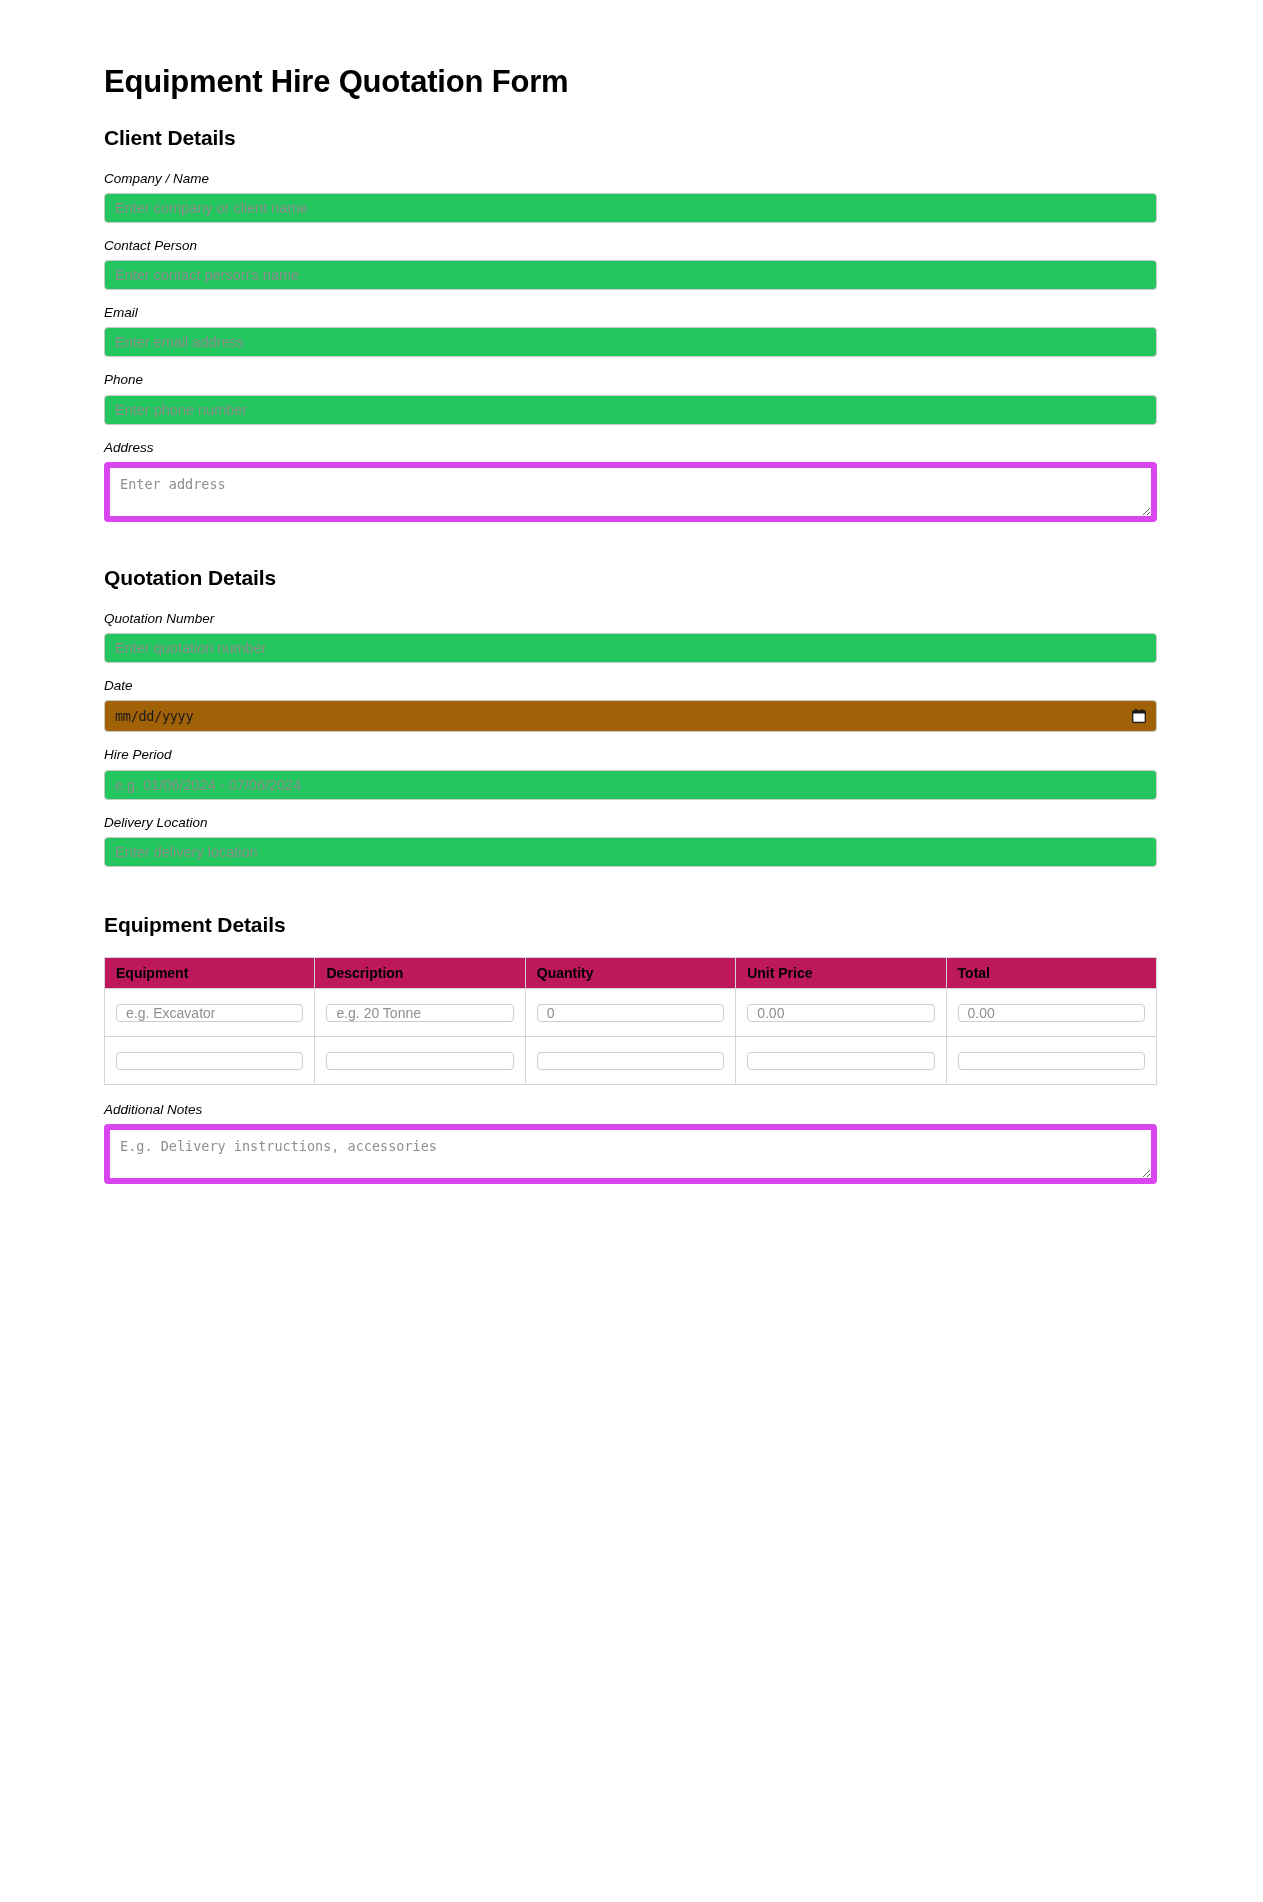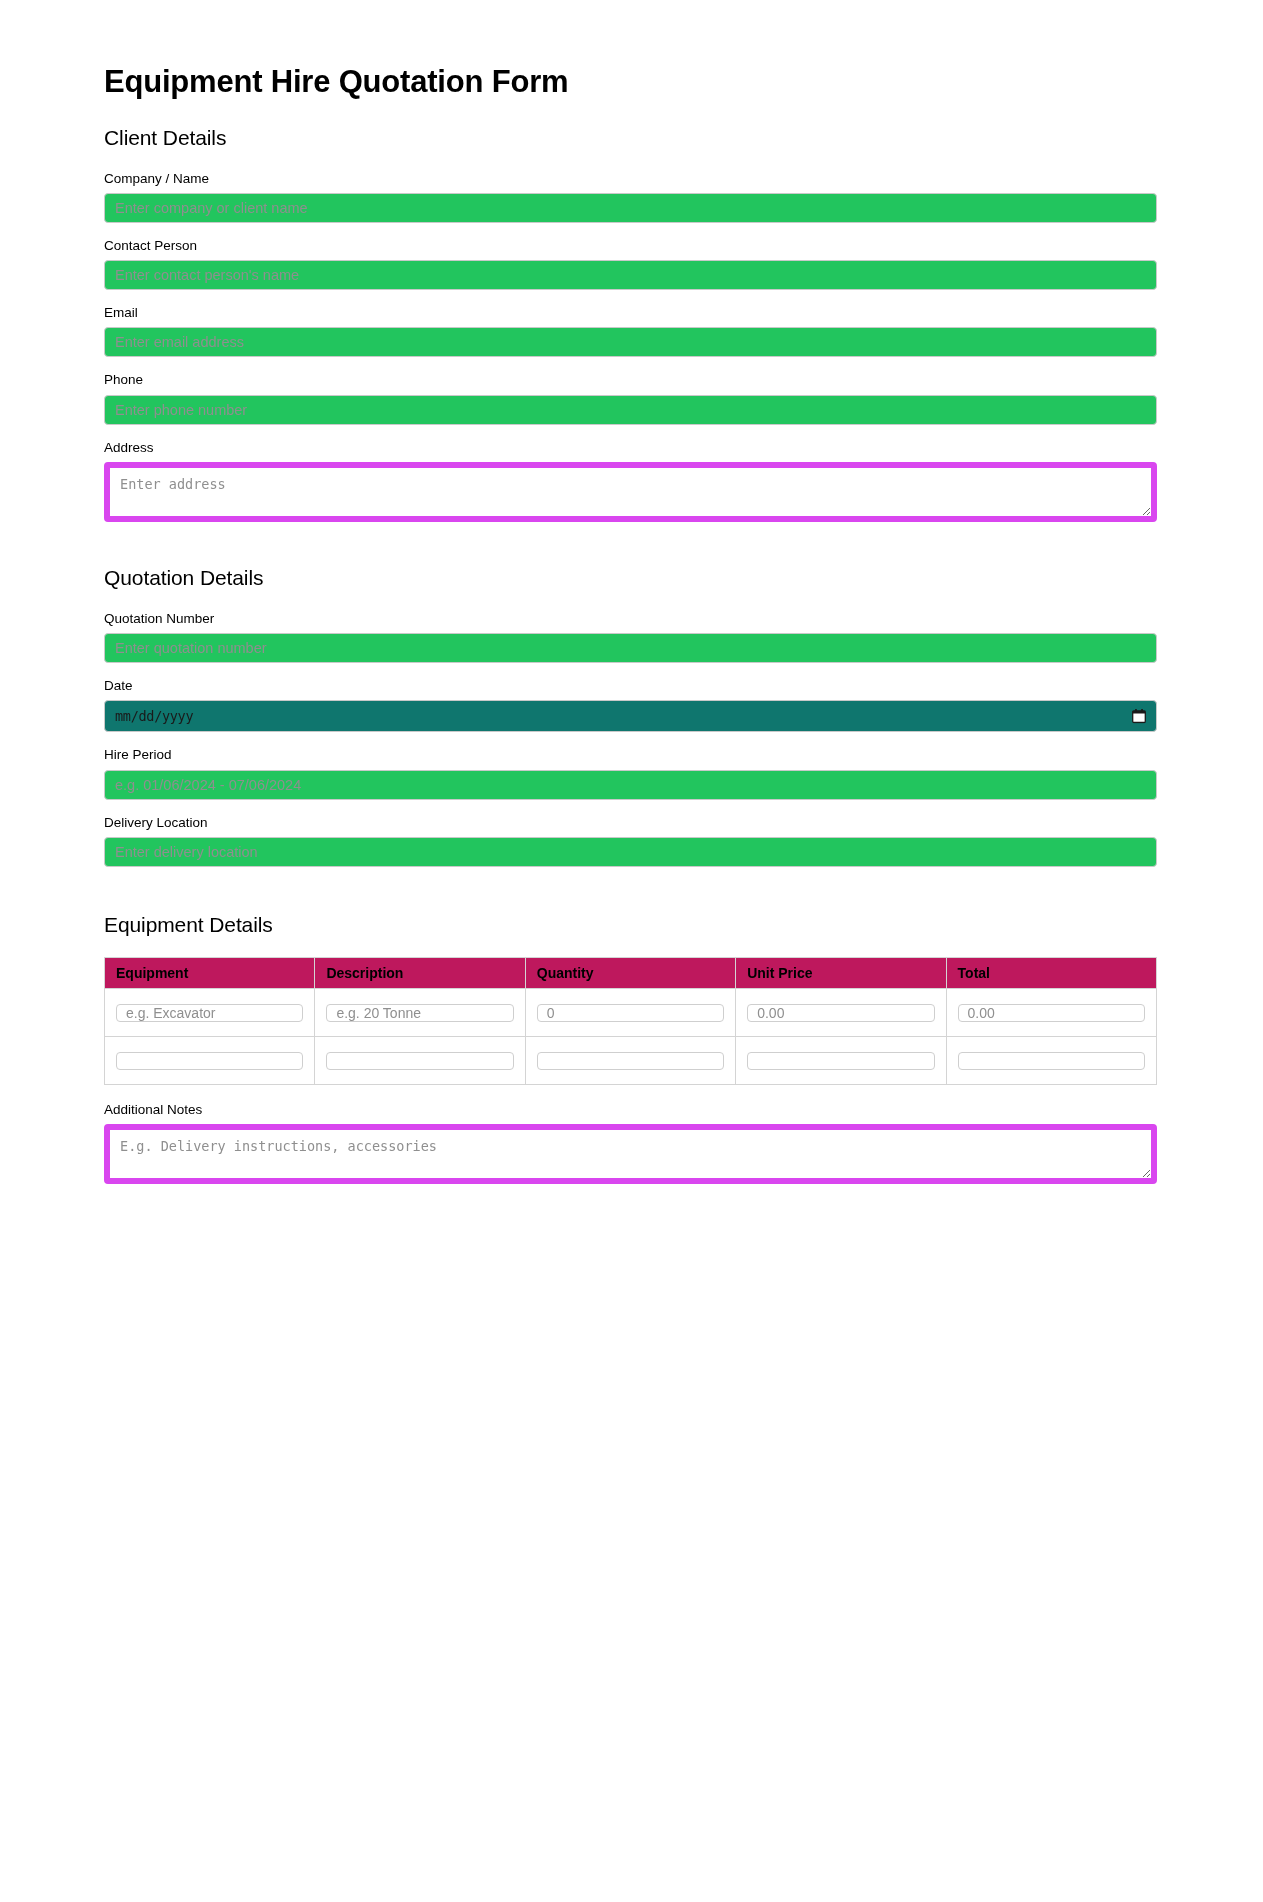--- a/index.html
+++ b/index.html
@@ -25,21 +25,21 @@
 
   h1.form-title {
     font-size: 31px;
     font-weight: bold;
     line-height: 1.15;
     margin: 0 0 26px 0;
     letter-spacing: -0.2px;
   }
   h2.section-title {
     font-size: 21px;
-    font-weight: normal;
+    font-weight: bold;
     line-height: 1.15;
     margin: 0 0 20px 0;
     letter-spacing: -0.1px;
   }
   .section {
     margin-bottom: 44px;
   }
   .section.quotation-section { margin-bottom: 46px; }
   .section.equipment-section { margin-bottom: 0; }
 
@@ -47,20 +47,21 @@
     margin-bottom: 14px;
   }
   .field:last-child { margin-bottom: 12px; }
 
   label.field-label {
     display: block;
     font-size: 13.5px;
     line-height: 1.35;
     color: #000000;
     margin-bottom: 5px;
+    font-style: italic;
   }
 
   input.text-input {
     display: block;
     width: 100%;
     height: 30px;
     padding: 2px 10px;
     font-family: "Liberation Sans", sans-serif;
     font-size: 14.5px;
     color: #000000;
@@ -80,21 +81,21 @@
     width: 100%;
   }
   input.date-input {
     display: block;
     width: 100%;
     height: 32px;
     padding: 2px 32px 2px 10px;
     font-family: "DejaVu Sans Mono", monospace;
     font-size: 13.5px;
     color: #1a1a1a;
-    background: #0f766e;
+    background: #a16207;
     border: 1px solid #c9c9c9;
     border-radius: 4px;
     outline: none;
     letter-spacing: -0.3px;
   }
   .calendar-icon {
     position: absolute;
     right: 11px;
     top: 50%;
     transform: translateY(-50%);

